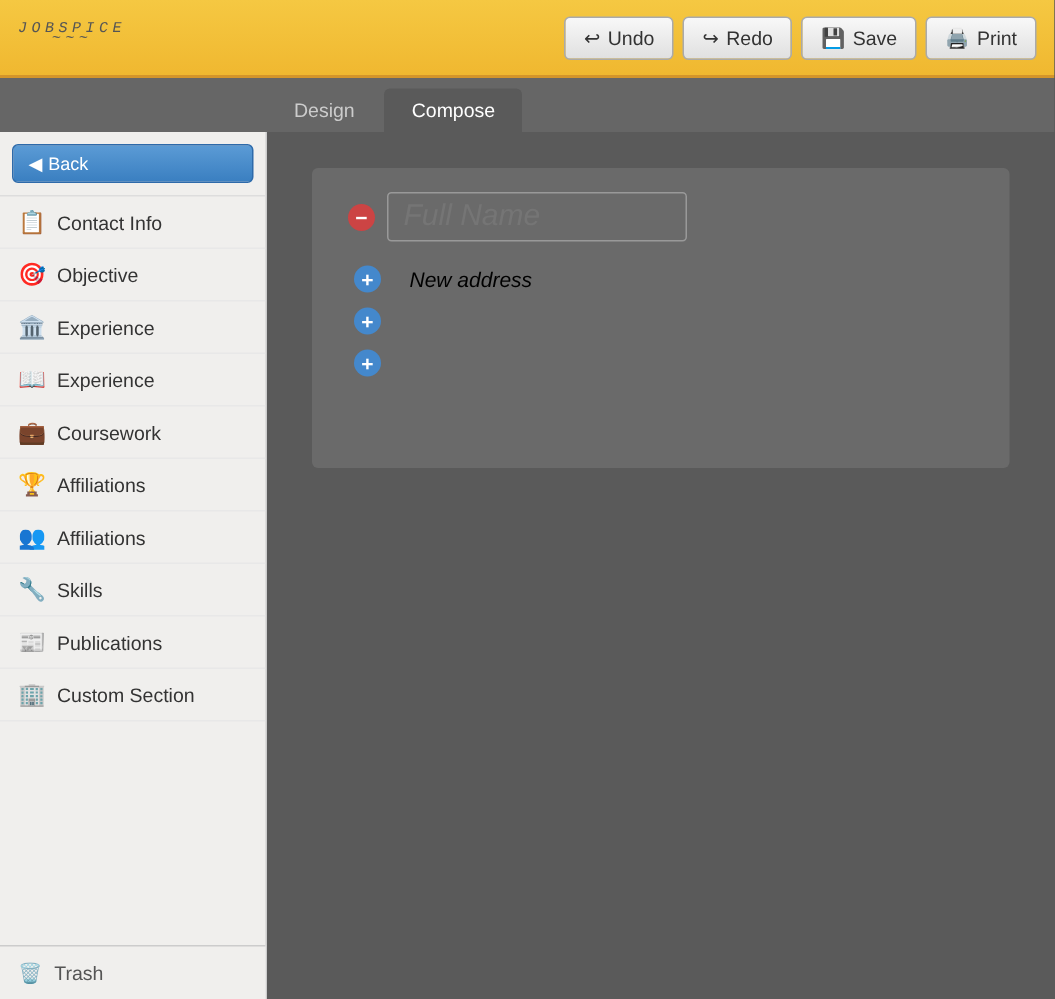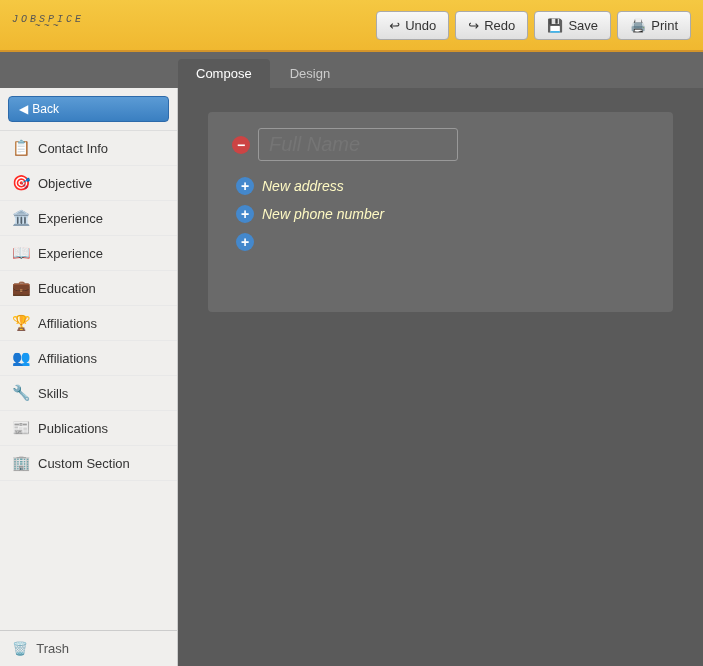--- a/index.html
+++ b/index.html
@@ -204,22 +204,23 @@
       align-items: center;
       justify-content: center;
       color: white;
       font-size: 14px;
       font-weight: bold;
       cursor: pointer;
       flex-shrink: 0;
     }
     .add-field-label {
       font-size: 14px;
-      color: #fef9c3;
+      color: #000000;
       font-style: italic;
+      margin-left: 11px;
     }
   </style>
 </head>
 <body>
 
 <div id="header">
   <div id="logo">
     <span>JOBSPICE</span>
     <span>~~~</span>
   </div>
@@ -235,22 +236,22 @@
     <span>💾</span>
     <span>Save</span>
   </button>
   <button class="toolbar-btn">
     <span>🖨️</span>
     <span>Print</span>
   </button>
 </div>
 
 <div id="tabbar">
+  <div class="tab">Design</div>
   <div class="tab active">Compose</div>
-  <div class="tab">Design</div>
 </div>
 
 <div id="main">
 
   <div id="sidebar">
     <div id="sidebar-top">
       <button class="sidebar-btn back-btn">
         <span>◀</span>
         <span>Back</span>
       </button>
@@ -269,21 +270,21 @@
         <div class="nav-item">
       <span class="nav-icon">🏛️</span>
       <span>Experience</span>
     </div>
         <div class="nav-item">
       <span class="nav-icon">📖</span>
       <span>Experience</span>
     </div>
         <div class="nav-item">
       <span class="nav-icon">💼</span>
-      <span>Education</span>
+      <span>Coursework</span>
     </div>
         <div class="nav-item">
       <span class="nav-icon">🏆</span>
       <span>Affiliations</span>
     </div>
         <div class="nav-item">
       <span class="nav-icon">👥</span>
       <span>Affiliations</span>
     </div>
         <div class="nav-item">
@@ -314,21 +315,20 @@
         <input class="name-input" placeholder="Full Name" style="">
       </div>
 
       <div class="add-field-row">
         <div class="plus-btn">+</div>
         <span class="add-field-label">New address</span>
       </div>
 
       <div class="add-field-row">
         <div class="plus-btn">+</div>
-        <span class="add-field-label">New phone number</span>
       </div>
 
       <div class="add-field-row">
         <div class="plus-btn">+</div>
       </div>
 
     </div>
   </div>
 </div>
 

